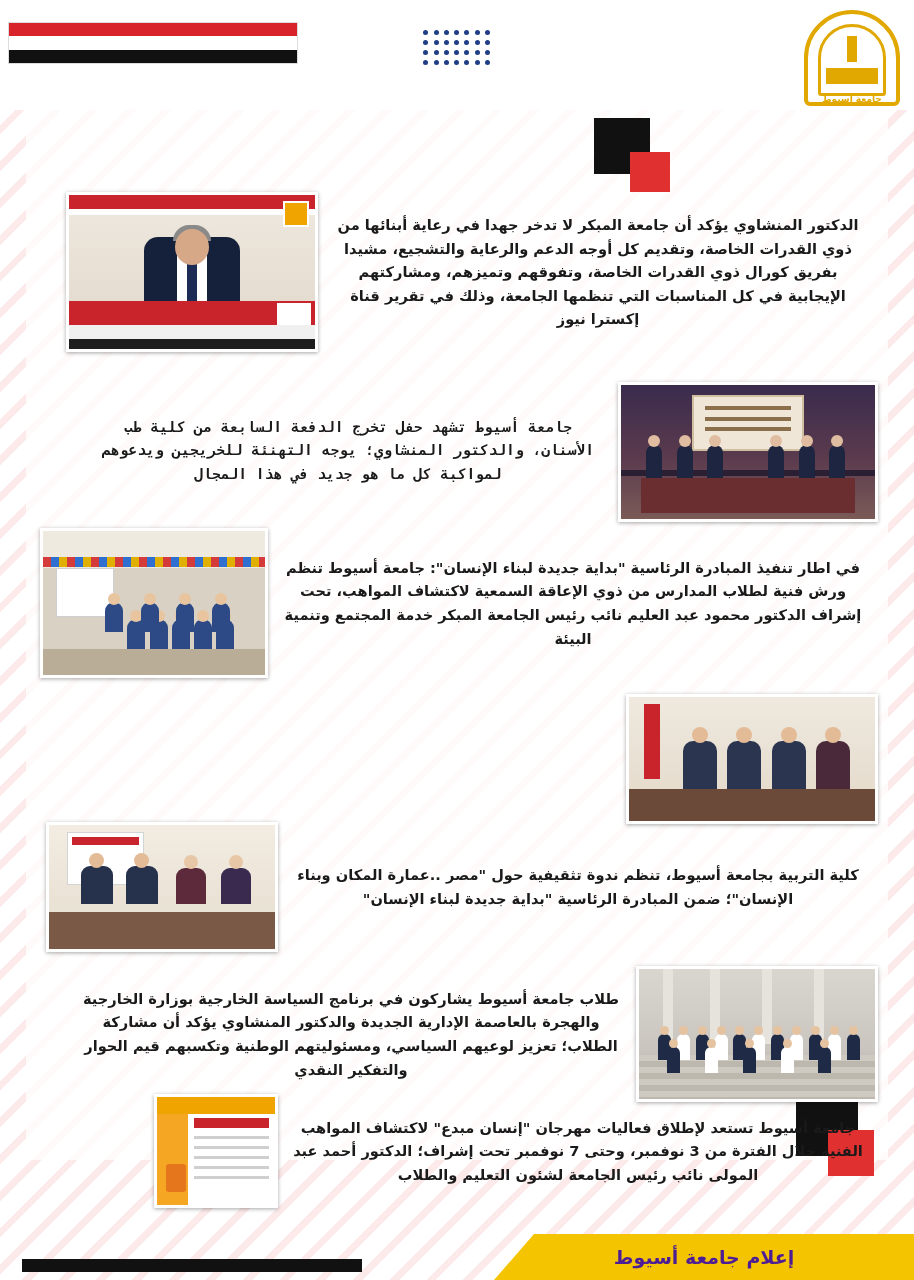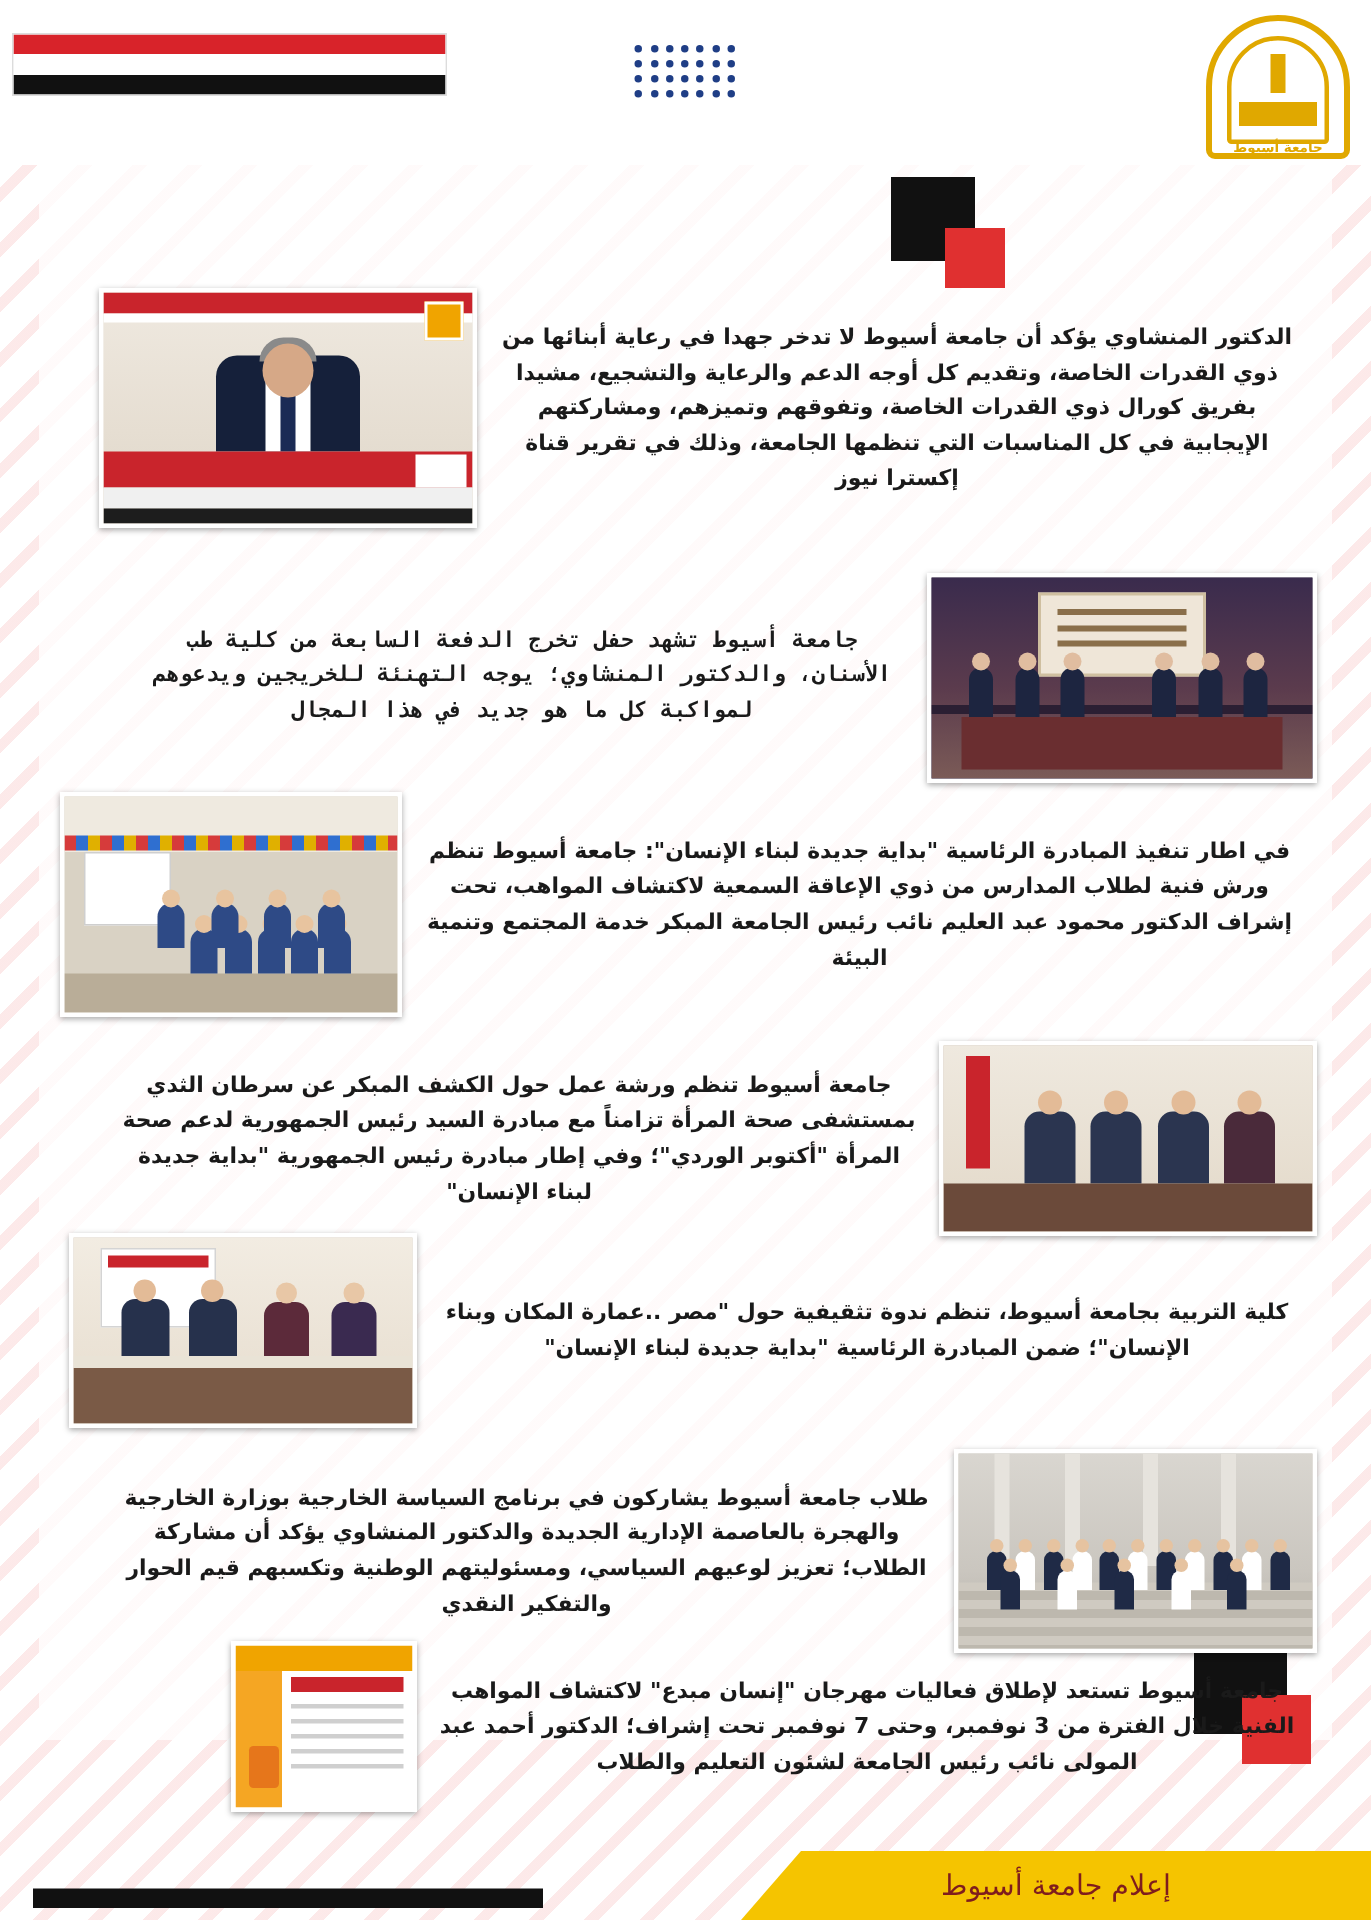--- a/index.html
+++ b/index.html
@@ -210,21 +210,21 @@
     z-index: 4;
   }
   .footer-yellow {
     position: absolute;
     right: 0; bottom: 0; width: 420px; height: 46px;
     background: #f5c400;
     clip-path: polygon(40px 0, 100% 0, 100% 100%, 0 100%);
     display: flex; align-items: center; justify-content: center;
   }
   .footer-title {
-    font-size: 19px; font-weight: normal; color: #7f1d1d; direction: rtl;
+    font-size: 19px; font-weight: bold; color: #4c1d95; direction: rtl;
     letter-spacing: 0.5px;
   }
   .footer-black {
     position: absolute;
     left: 22px; bottom: 8px; width: 340px; height: 13px; background: #111111;
   }
 </style>
 </head>
 <body>
 
@@ -279,21 +279,21 @@
 </div>
 
 <div class="sq black deco-top-black"></div>
 <div class="sq red deco-top-red"></div>
 <div class="sq black deco-bot-black"></div>
 <div class="sq red deco-bot-red"></div>
 
 <div class="content">
 
   <div class="row" style="top:192px; right:36px; width:842px;">
-    <div class="text-block" style="width:560px; padding:0 10px;">الدكتور المنشاوي يؤكد أن جامعة أسيوط لا تدخر جهدا في رعاية أبنائها من ذوي القدرات الخاصة، وتقديم كل أوجه الدعم والرعاية والتشجيع، مشيدا بفريق كورال ذوي القدرات الخاصة، وتفوقهم وتميزهم، ومشاركتهم الإيجابية في كل المناسبات التي تنظمها الجامعة، وذلك في تقرير قناة إكسترا نيوز</div>
+    <div class="text-block" style="width:560px; padding:0 10px;">الدكتور المنشاوي يؤكد أن جامعة المبكر لا تدخر جهدا في رعاية أبنائها من ذوي القدرات الخاصة، وتقديم كل أوجه الدعم والرعاية والتشجيع، مشيدا بفريق كورال ذوي القدرات الخاصة، وتفوقهم وتميزهم، ومشاركتهم الإيجابية في كل المناسبات التي تنظمها الجامعة، وذلك في تقرير قناة إكسترا نيوز</div>
     <div class="photo p1" style="width:252px; height:160px;">
       <div class="wall"></div>
       <div class="banner"></div>
         <div class="bannerw"></div>
       <div class="logobox"></div>
       <div class="man-body"></div>
       <div class="man-shirt"></div>
       <div class="man-tie"></div>
       <div class="man-hair"></div>
       <div class="man-head"></div>
@@ -385,21 +385,20 @@
           <i></i>
         </div>
       <div class="man" style="left:58%">
           <i></i>
         </div>
       <div class="man" style="left:76%; background:#4a2a3a">
           <i></i>
         </div>
       <div class="table"></div>
     </div>
-    <div class="text-block" style="width:560px; padding:0 14px;">جامعة أسيوط تنظم ورشة عمل حول الكشف المبكر عن سرطان الثدي بمستشفى صحة المرأة تزامناً مع مبادرة السيد رئيس الجمهورية لدعم صحة المرأة "أكتوبر الوردي"؛ وفي إطار مبادرة رئيس الجمهورية "بداية جديدة لبناء الإنسان"</div>
   </div>
 
   <div class="row" style="top:822px; right:36px; width:842px;">
     <div class="text-block" style="width:600px; padding:0 14px;">كلية التربية بجامعة أسيوط، تنظم ندوة تثقيفية حول "مصر ..عمارة المكان وبناء الإنسان"؛ ضمن المبادرة الرئاسية "بداية جديدة لبناء الإنسان"</div>
     <div class="photo p5" style="width:232px; height:130px;">
       <div class="wall"></div>
       <div class="poster">
           <div class="red"></div>
         </div>
       <div class="man" style="left:14%">

